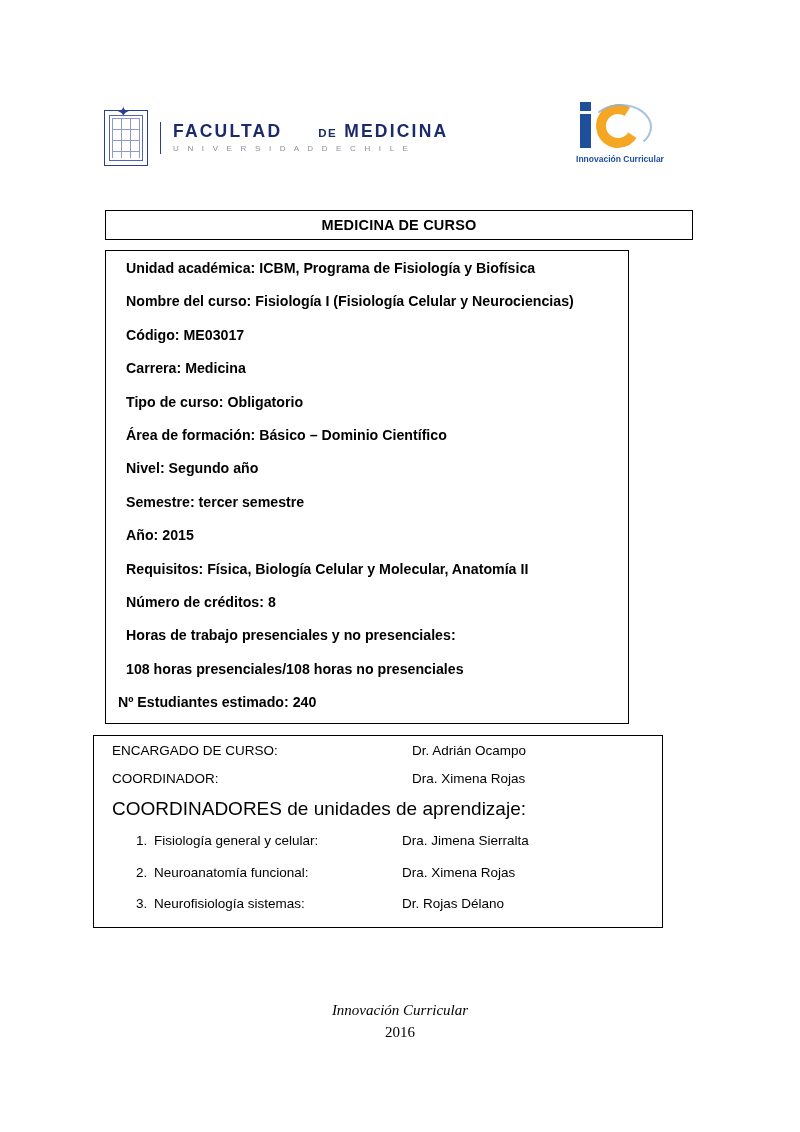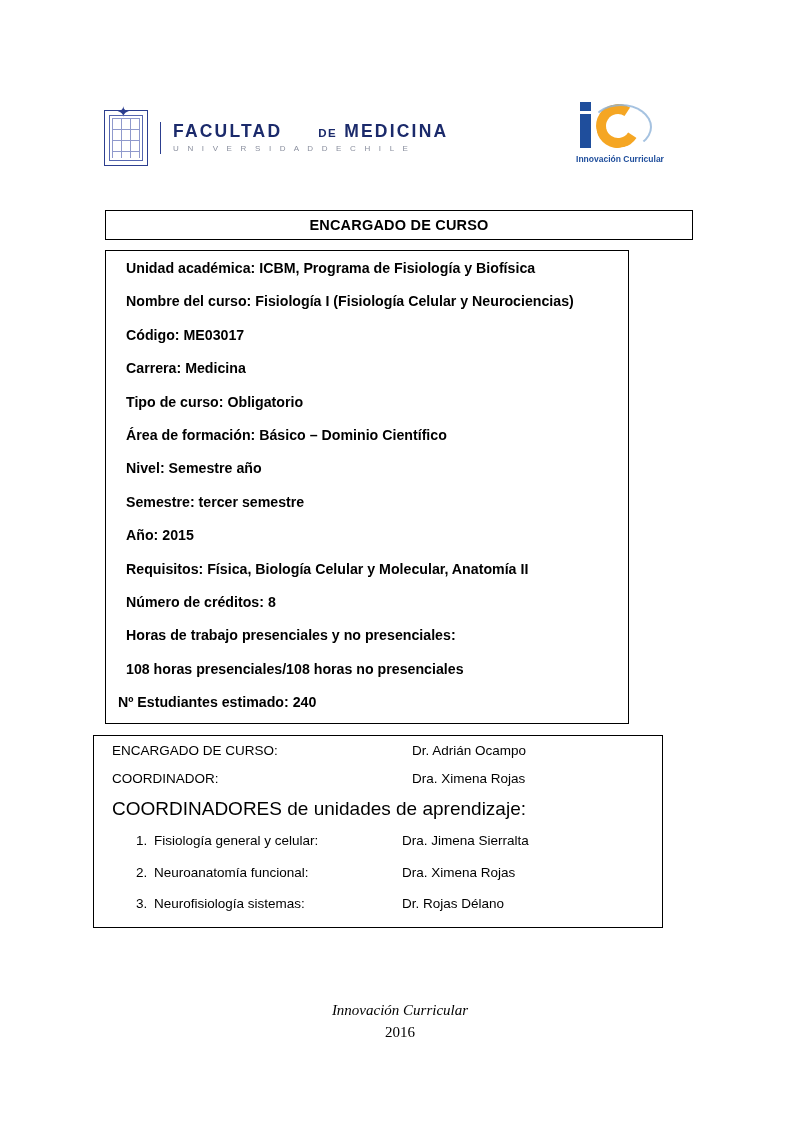--- a/index.html
+++ b/index.html
@@ -298,31 +298,31 @@
       <div class="ic-i-dot"></div>
       <div class="ic-i"></div>
       <div class="ic-c"></div>
       <div class="ic-swoosh"></div>
       <div class="ic-caption">Innovación Curricular</div>
     </div>
 
   </div>
 
   <div class="title-box">
-    <span class="t">ENCARGADO DE CURSO</span>
+    <span class="t">MEDICINA DE CURSO</span>
   </div>
 
   <div class="info-box">
     <div class="info-line">Unidad académica: ICBM, Programa de Fisiología y Biofísica</div>
     <div class="info-line">Nombre del curso: Fisiología I (Fisiología Celular y Neurociencias)</div>
     <div class="info-line">Código: ME03017</div>
     <div class="info-line">Carrera: Medicina</div>
     <div class="info-line">Tipo de curso: Obligatorio</div>
     <div class="info-line">Área de formación: Básico – Dominio Científico</div>
-    <div class="info-line">Nivel: Semestre año</div>
+    <div class="info-line">Nivel: Segundo año</div>
     <div class="info-line">Semestre: tercer semestre</div>
     <div class="info-line">Año: 2015</div>
     <div class="info-line">Requisitos: Física, Biología Celular y Molecular, Anatomía II</div>
     <div class="info-line">Número de créditos: 8</div>
     <div class="info-line">Horas de trabajo presenciales y no presenciales:</div>
     <div class="info-line">108 horas presenciales/108 horas no presenciales</div>
     <div class="info-line">Nº Estudiantes estimado: 240</div>
   </div>
 
   <div class="staff-box">

